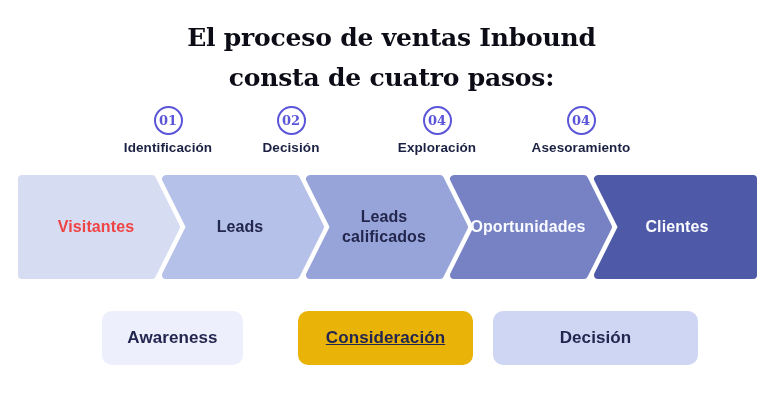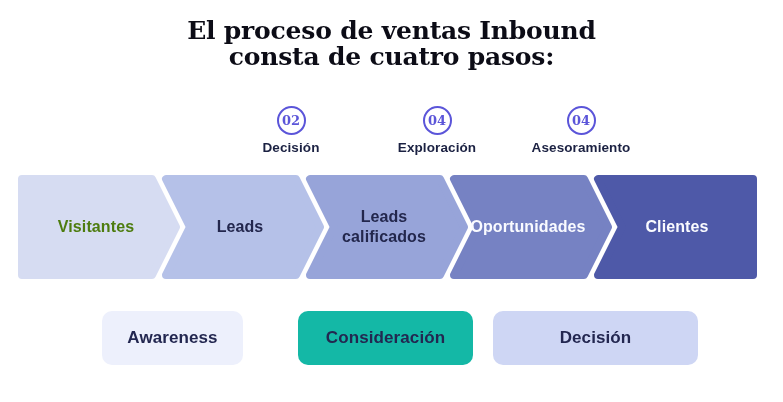--- a/index.html
+++ b/index.html
@@ -16,21 +16,21 @@
   
   .title {
     position: absolute;
     top: 18px;
     left: 0;
     width: 783px;
     text-align: center;
     font-family: "DejaVu Serif", "Liberation Serif", serif;
     font-weight: 800;
     font-size: 25px;
-    line-height: 26px;
+    line-height: 40px;
     color: #0c0c16;
     white-space: pre-line;
     letter-spacing: -0.2px;
   }
 
   
   .step {
     position: absolute;
     top: 106px;
     width: 150px;
@@ -115,20 +115,26 @@
   .phase-3 { left: 493px; width: 205px; }
 </style>
 </head>
 <body>
 
 <div class="canvas">
 
   <div class="title">El proceso de ventas Inbound
 consta de cuatro pasos:</div>
 
+  <div class="step step-1">
+    <div class="step-circle">
+      <span>01</span>
+    </div>
+    <div class="step-label">Identificación</div>
+  </div>
   <div class="step step-2">
     <div class="step-circle">
       <span>02</span>
     </div>
     <div class="step-label">Decisión</div>
   </div>
   <div class="step step-3">
     <div class="step-circle">
       <span>04</span>
     </div>
@@ -142,24 +148,24 @@
   </div>
 
   <svg class="flow-svg" viewBox="0 0 783 104">
     <polygon points="22,4 152,4 176,52 152,100 22,100" fill="#d6dcf2" stroke="#d6dcf2"></polygon>
     <polygon points="166,4 296,4 320,52 296,100 166,100 190,52" fill="#b5c1e8" stroke="#b5c1e8"></polygon>
     <polygon points="310,4 440,4 464,52 440,100 310,100 334,52" fill="#97a4d9" stroke="#97a4d9"></polygon>
     <polygon points="454,4 584,4 608,52 584,100 454,100 478,52" fill="#7682c3" stroke="#7682c3"></polygon>
     <polygon points="598,4 753,4 753,100 598,100 622,52" fill="#4e59a8" stroke="#4e59a8"></polygon>
   </svg>
 
-  <div class="stage-label stage-label-1" style="color: #4d7c0f;">Visitantes</div>
+  <div class="stage-label stage-label-1" style="color: #ef4444;">Visitantes</div>
   <div class="stage-label stage-label-2" style="color: rgb(35, 39, 77);">Leads</div>
   <div class="stage-label stage-label-3" style="color: rgb(35, 39, 77);">Leads
 calificados</div>
   <div class="stage-label stage-label-4" style="color: rgb(250, 251, 255);">Oportunidades</div>
   <div class="stage-label stage-label-5" style="color: rgb(250, 251, 255);">Clientes</div>
 
   <div class="phase phase-1" style="background: rgb(237, 240, 252);">Awareness</div>
-  <div class="phase phase-2" style="background: #14b8a6;">Consideración</div>
+  <div class="phase phase-2" style="background: #eab308; text-decoration: underline;">Consideración</div>
   <div class="phase phase-3" style="background: rgb(206, 214, 244);">Decisión</div>
 
 </div>
 
 </body></html>

